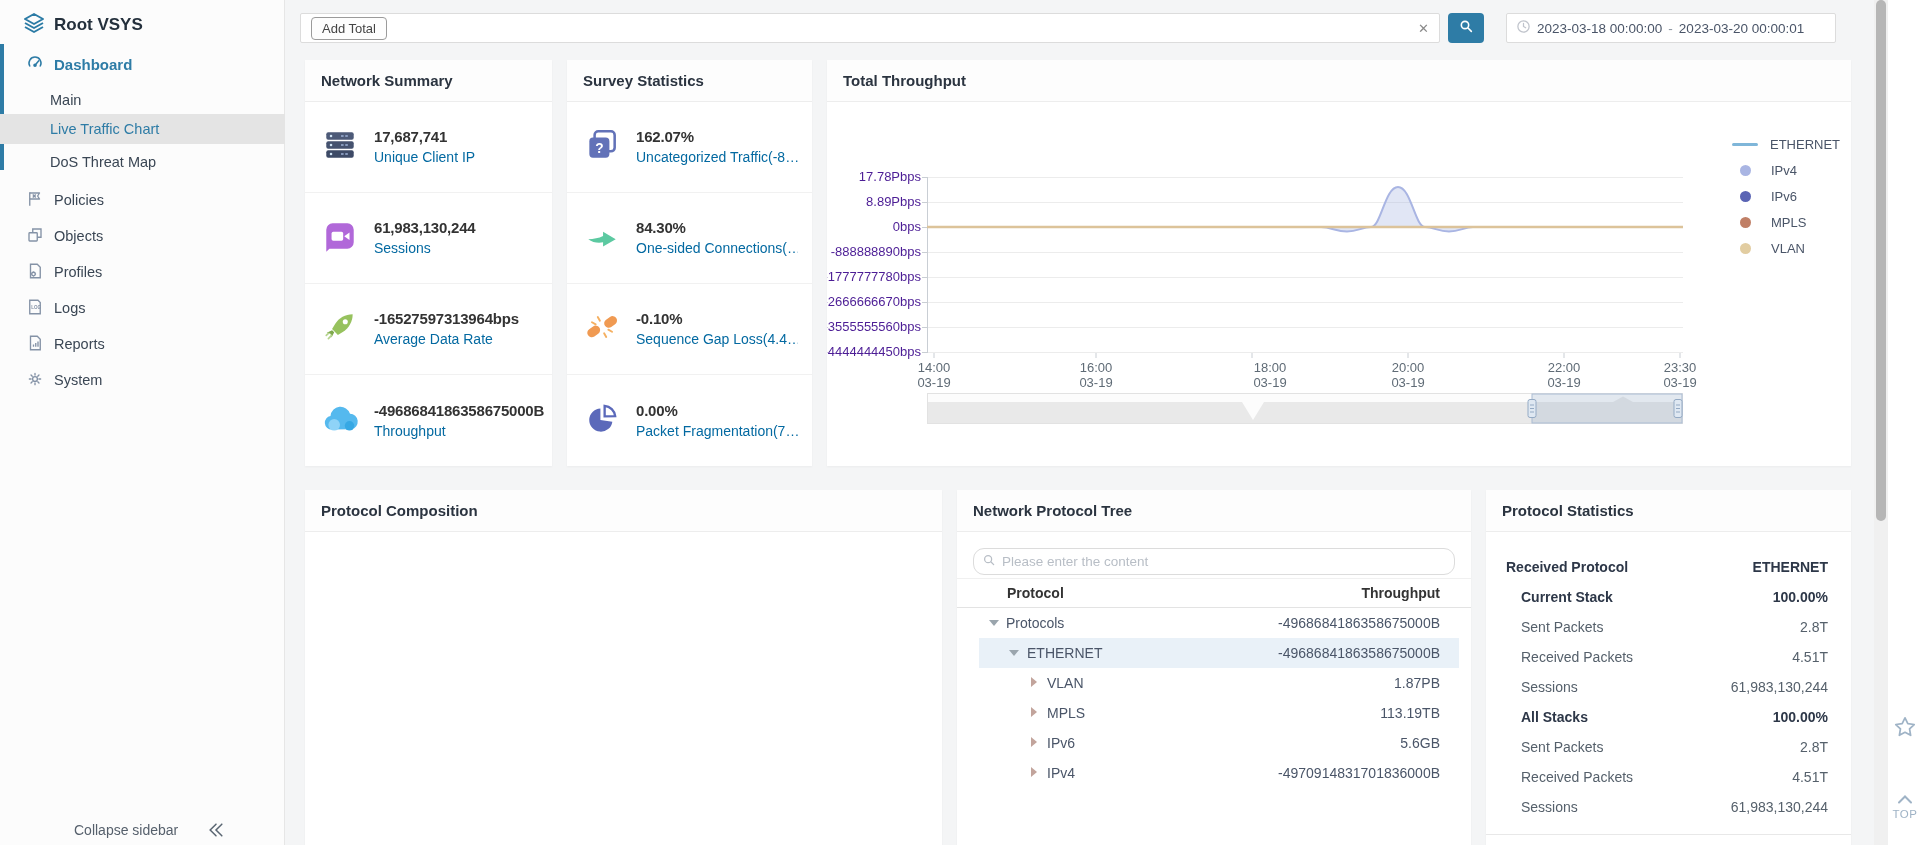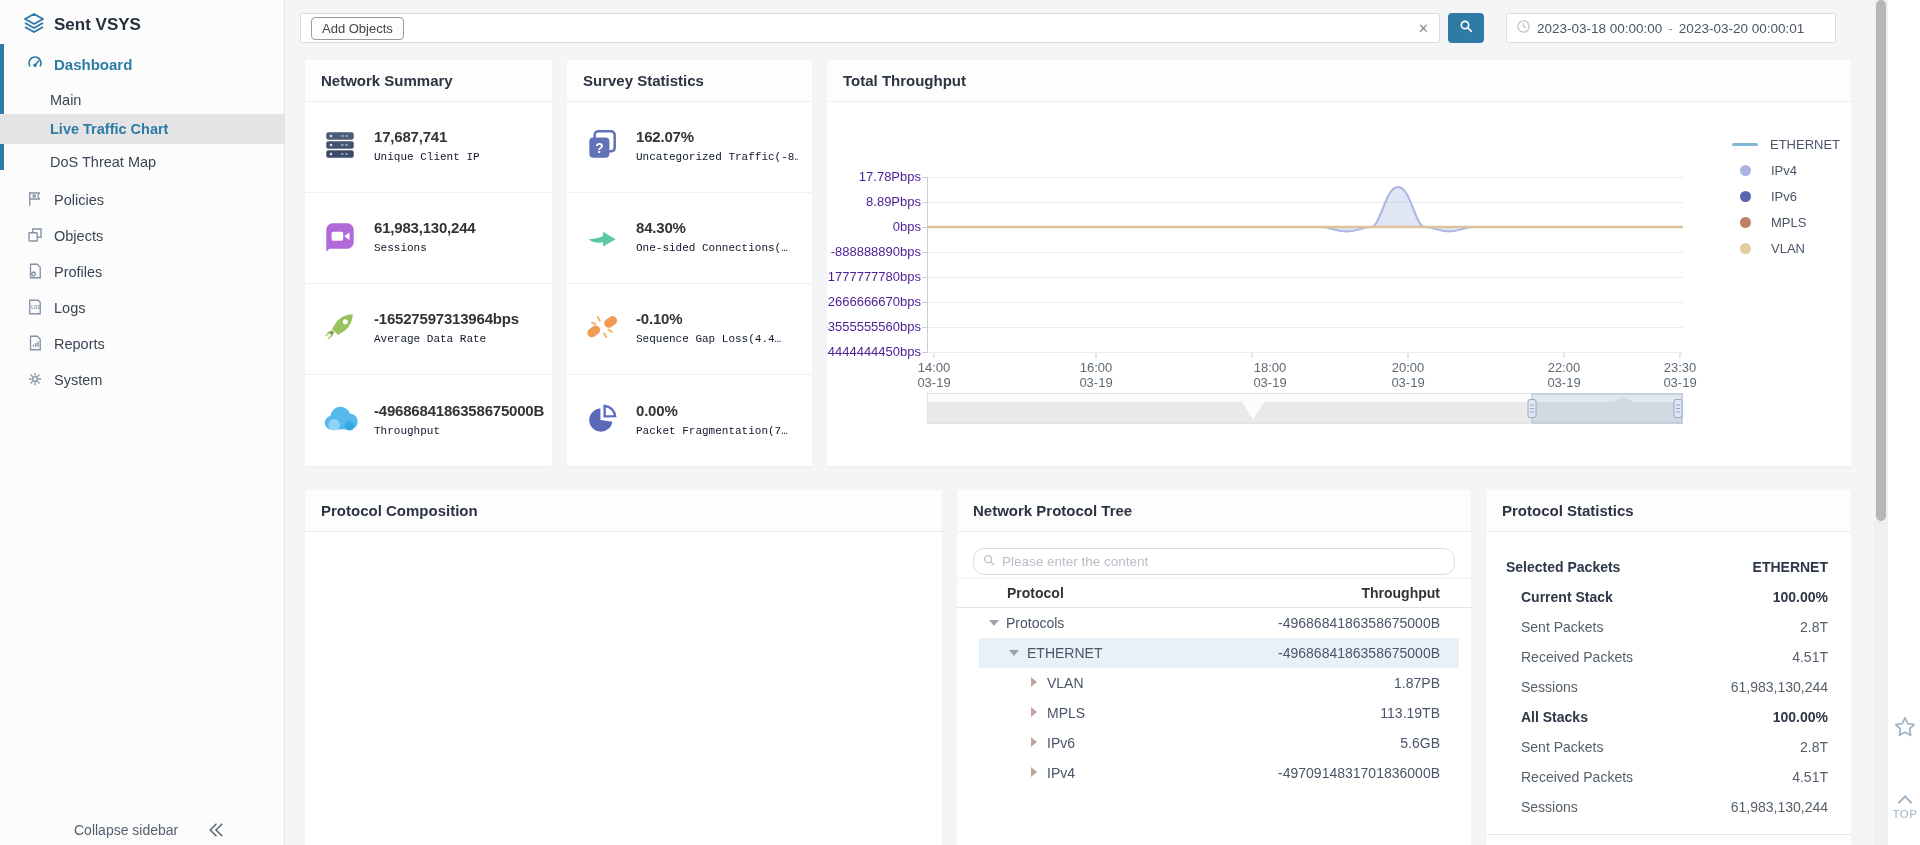--- a/index.html
+++ b/index.html
@@ -8,21 +8,21 @@
   .page { position:relative; width:1920px; height:845px; overflow:hidden; }
 
   
   .sidebar { position:absolute; left:0; top:0; width:285px; height:845px; background:#fcfcfc; border-right:1px solid #e6e6e6; }
   .logo-row { position:absolute; left:0; top:8px; width:285px; height:34px; display:flex; align-items:center; padding-left:22px; gap:8px; }
   .logo-title { font-size:17px; font-weight:700; color:#24303c; }
   .accent-bar { position:absolute; left:0; top:44px; width:4px; height:126px; background:#2e7ca6; }
   .nav-item { position:absolute; left:0; width:285px; height:28px; display:flex; align-items:center; padding-left:26px; gap:10px; font-size:14.5px; color:#3a4654; cursor:pointer; }
   .nav-sub { padding-left:50px; }
   .nav-active-parent { color:#2e7ca6; font-weight:700; font-size:15px; }
-  .nav-selected { background:#e4e4e4; color:#2e7ca6; font-weight:700; }
+  .nav-selected { background:#e4e4e4; color:#2e7ca6; font-weight:400; }
   .collapse-row { position:absolute; left:0; top:816px; width:285px; height:29px; }
   .collapse-label { position:absolute; left:74px; top:6px; font-size:14px; color:#56606c; }
   .collapse-icon { position:absolute; left:206px; top:4px; }
 
   
   .filter-box { position:absolute; left:300px; top:13px; width:1140px; height:30px; background:#fff; border:1px solid #dcdcdc; border-radius:2px; display:flex; align-items:center; padding:0 10px; }
   .filter-chip { border:1px solid #9b9b9b; border-radius:4px; padding:3px 10px; font-size:13px; color:#444; background:#fdfdfd; cursor:pointer; }
   .filter-clear { margin-left:auto; font-size:13px; color:#8a8a8a; cursor:pointer; }
   .search-btn { position:absolute; left:1448px; top:13px; width:36px; height:30px; background:#2e7ca6; border-radius:4px; display:flex; align-items:center; justify-content:center; cursor:pointer; }
   .date-box { position:absolute; left:1506px; top:13px; width:330px; height:30px; background:#fff; border:1px solid #dcdcdc; border-radius:2px; display:flex; align-items:center; padding:0 9px; gap:6px; font-size:13.5px; color:#4a5568; }
@@ -34,21 +34,21 @@
   #card-ss { left:567px; top:60px; width:245px; height:406px; }
   #card-tt { left:827px; top:60px; width:1024px; height:406px; }
   #card-pc { left:305px; top:490px; width:637px; height:355px; }
   #card-npt { left:957px; top:490px; width:514px; height:355px; }
   #card-ps { left:1486px; top:490px; width:365px; height:355px; }
 
   .stat-row { display:flex; align-items:center; height:91px; padding:0 14px 0 16px; gap:15px; border-bottom:1px solid #f1f1f1; }
   .stat-row:last-child { border-bottom:none; }
   .stat-txt { min-width:0; }
   .stat-val { font-size:15px; font-weight:700; color:#333; line-height:20px; white-space:nowrap; letter-spacing:-0.2px; }
-  .stat-lbl { font-size:11px; color:#0f172a; line-height:20px; white-space:nowrap; overflow:hidden;font-family:Liberation Mono, monospace; }
+  .stat-lbl { font-size:14px; color:#0369a1; line-height:20px; white-space:nowrap; overflow:hidden; }
 
   
   .ylab { position:absolute; right:930px; height:18px; line-height:18px; font-size:13px; color:#4c1d95; white-space:nowrap; }
   .xlab { position:absolute; width:80px; text-align:center; font-size:13px; color:#5f6b76; line-height:15px; top:300px; }
   .legend-item { position:absolute; left:905px; display:flex; align-items:center; gap:12px; font-size:13px; color:#4a5568; cursor:pointer; height:16px; }
   .lg-line { width:26px; height:3px; border-radius:2px; background:#7fb6d9; }
   .lg-dot { width:11px; height:11px; border-radius:50%; margin:0 8px; }
 
   
   .npt-search { position:absolute; left:16px; top:58px; width:482px; height:27px; border:1px solid #dcdcdc; border-radius:11px; background:#fff; display:flex; align-items:center; padding:0 8px; gap:6px; }
@@ -85,21 +85,21 @@
 
   <div class="sidebar">
     <div class="logo-row">
       <span>
         <svg width="24" height="24" viewBox="0 0 24 24" fill="none" stroke="#2b7ba5" stroke-width="2" stroke-linejoin="round">
             <path d="M12 3 3 8l9 5 9-5z"></path>
             <path d="M3 12l9 5 9-5"></path>
             <path d="M3 16l9 5 9-5"></path>
           </svg>
       </span>
-      <span class="logo-title">Sent VSYS</span>
+      <span class="logo-title">Root VSYS</span>
     </div>
 
     <div class="accent-bar"></div>
 
     <div class="nav-item nav-active-parent" style="top:50px;">
       <span>
         <svg width="18" height="18" viewBox="0 0 24 24" fill="none" stroke="#2e7ca6" stroke-width="2" stroke-linecap="round">
             <path d="M5 16a8 8 0 1 1 14 0"></path>
             <line x1="12" y1="15" x2="17" y2="9"></line>
             <circle cx="12" cy="15" r="1.4" fill="#2e7ca6"></circle>
@@ -180,21 +180,21 @@
       <span class="collapse-icon">
         <svg width="20" height="20" viewBox="0 0 24 24" fill="none" stroke="#5a6672" stroke-width="1.8" stroke-linecap="round">
             <path d="M12 5l-7 7 7 7"></path>
             <path d="M19 5l-7 7 7 7"></path>
           </svg>
       </span>
     </div>
   </div>
 
   <div class="filter-box">
-    <span class="filter-chip">Add Objects</span>
+    <span class="filter-chip">Add Total</span>
     <span class="filter-clear">✕</span>
   </div>
   <div class="search-btn">
     <span>
       <svg width="16" height="16" viewBox="0 0 24 24" fill="none" stroke="#ffffff" stroke-width="2.4" stroke-linecap="round">
           <circle cx="10.5" cy="10.5" r="5.5"></circle>
           <line x1="15" y1="15" x2="20" y2="20"></line>
         </svg>
     </span>
   </div>
@@ -485,21 +485,21 @@
     <div class="npt-row" style="top:268px;">
       <span class="tri-right" style="left:74px;"></span>
       <span class="npt-name" style="left:90px;">IPv4</span>
       <span class="npt-val">-4970914831701836000B</span>
     </div>
   </div>
 
   <div class="card" id="card-ps">
     <div class="card-h">Protocol Statistics</div>
     <div class="ps-row ps-em ps-l0" style="top:62px;">
-      <span class="ps-lbl">Selected Packets</span>
+      <span class="ps-lbl">Received Protocol</span>
       <span class="ps-val">ETHERNET</span>
     </div>
     <div class="ps-row ps-em" style="top:92px;">
       <span class="ps-lbl">Current Stack</span>
       <span class="ps-val">100.00%</span>
     </div>
     <div class="ps-row" style="top:122px;">
       <span class="ps-lbl">Sent Packets</span>
       <span class="ps-val">2.8T</span>
     </div>

